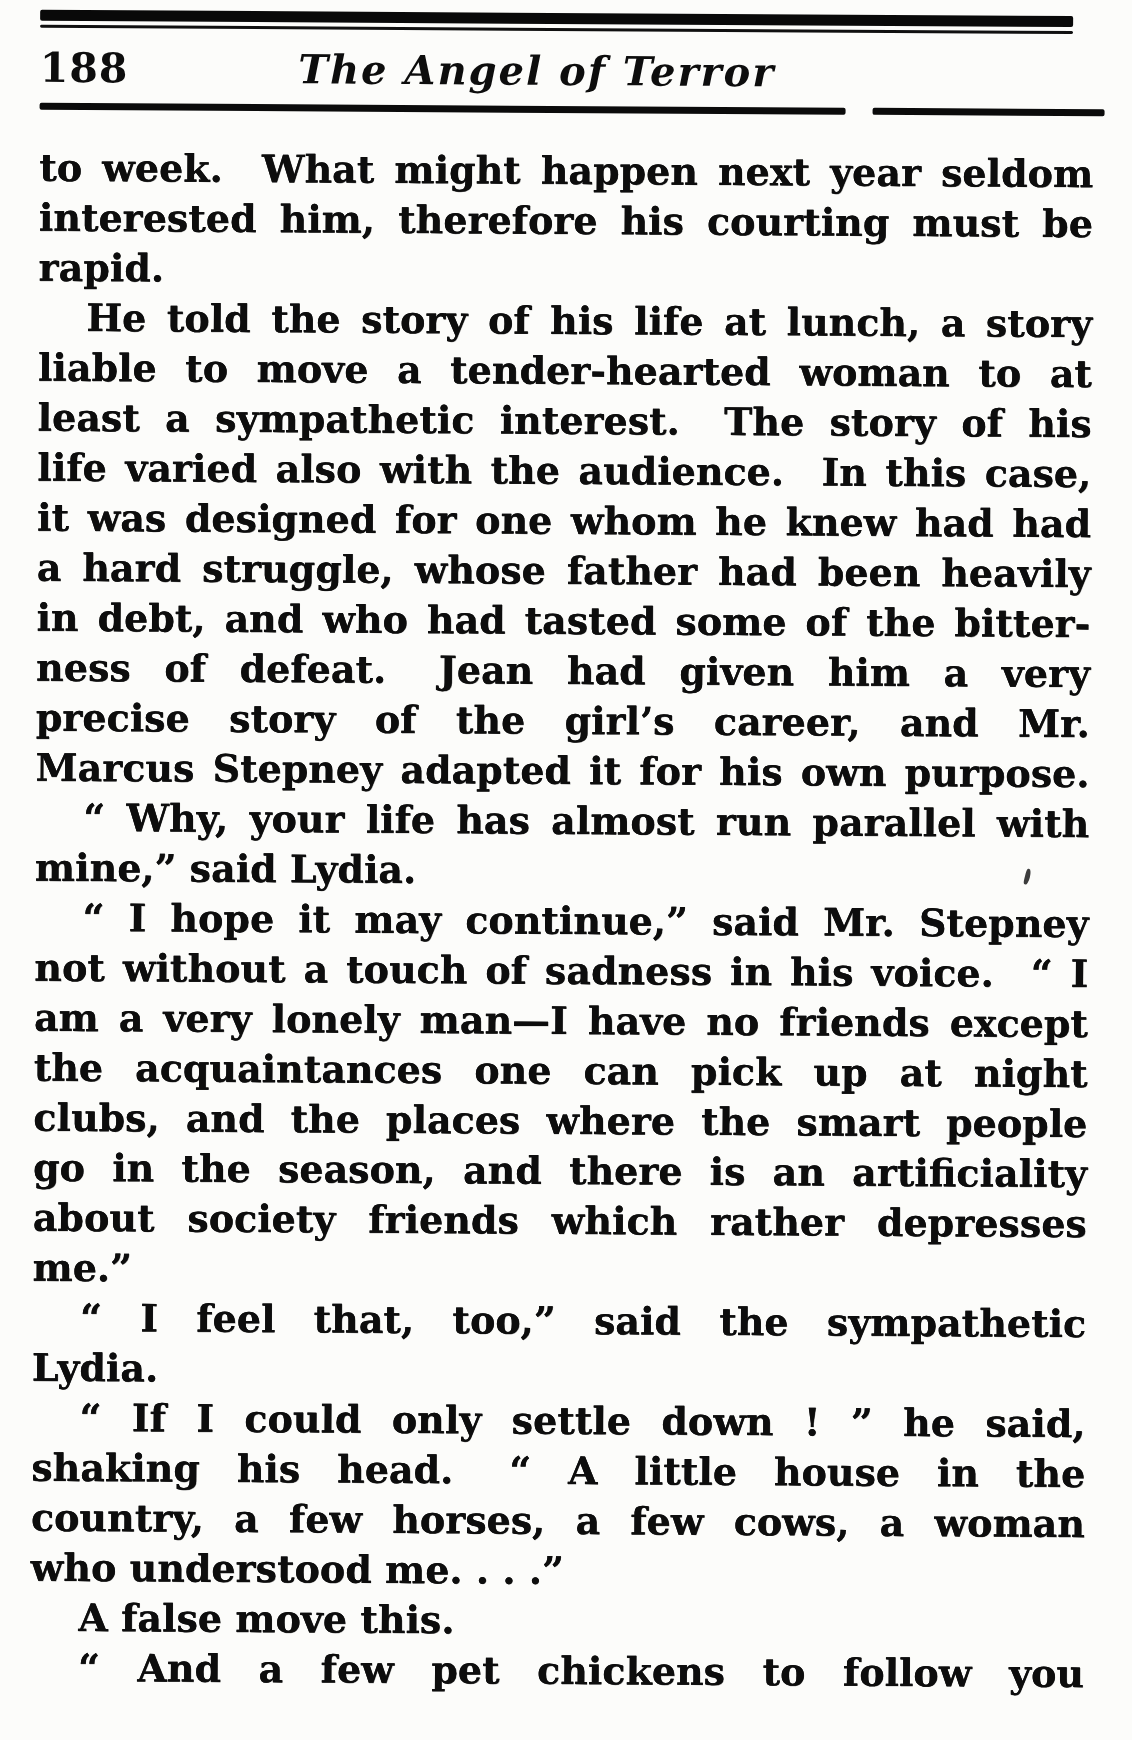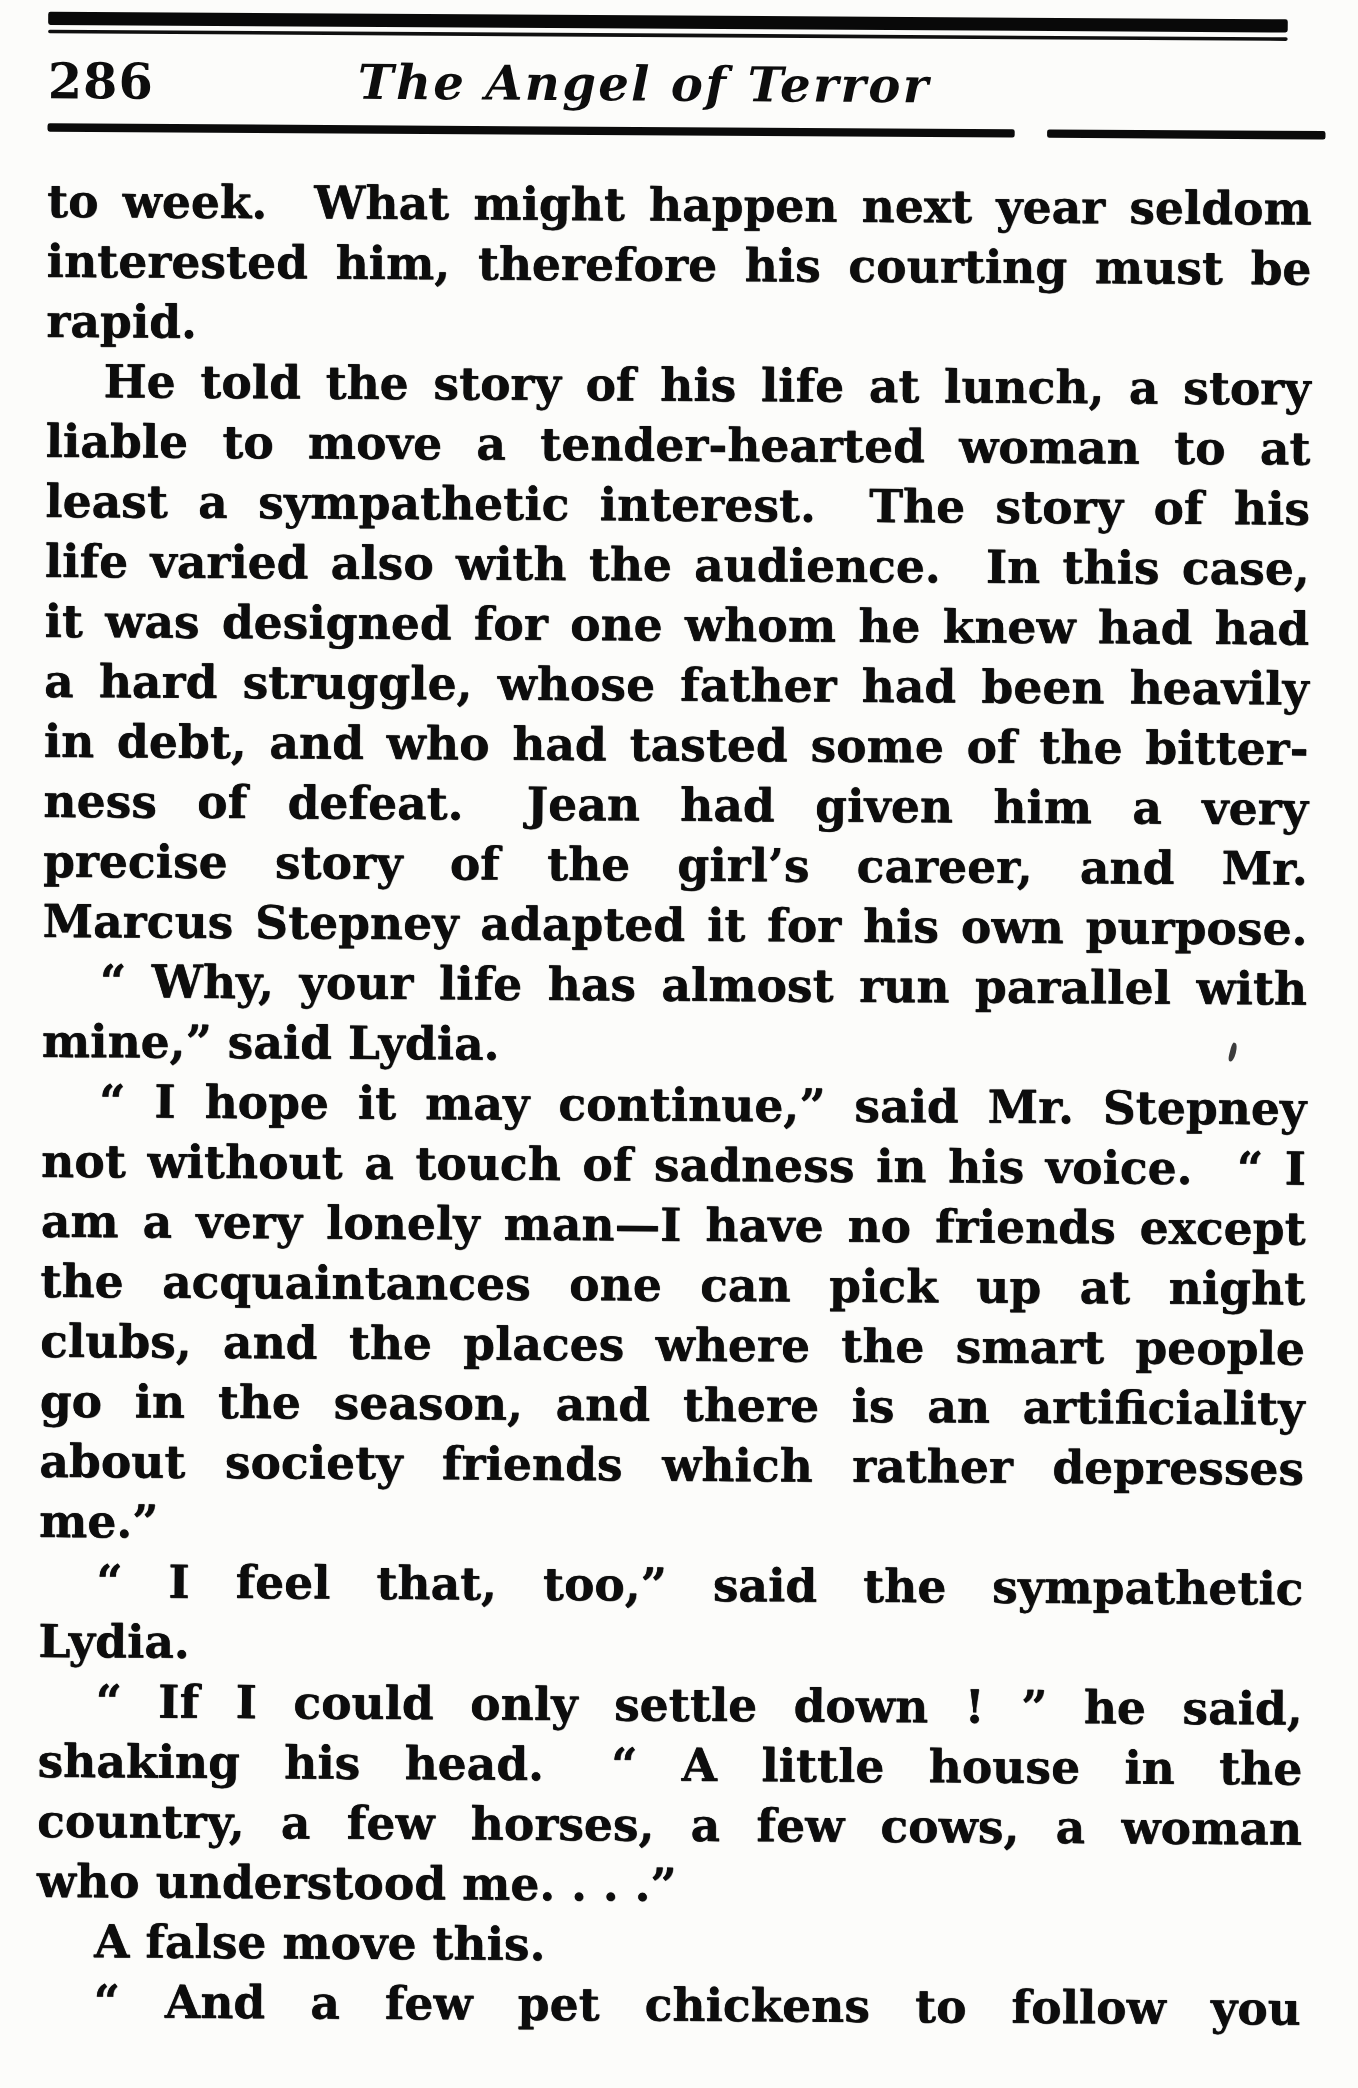--- a/index.html
+++ b/index.html
@@ -58,21 +58,21 @@
 
 <div class="page">
   <div class="content">
 
     <div class="top-rule">
       <div class="thick"></div>
       <div class="thin"></div>
     </div>
 
     <div class="header-row">
-      <span class="page-number">286</span>
+      <span class="page-number">188</span>
       <span class="running-title">The Angel of Terror</span>
     </div>
 
     <div class="header-rule">
       <div class="seg1"></div>
       <div class="gap"></div>
       <div class="seg2"></div>
     </div>
 
     <div class="page-text">

